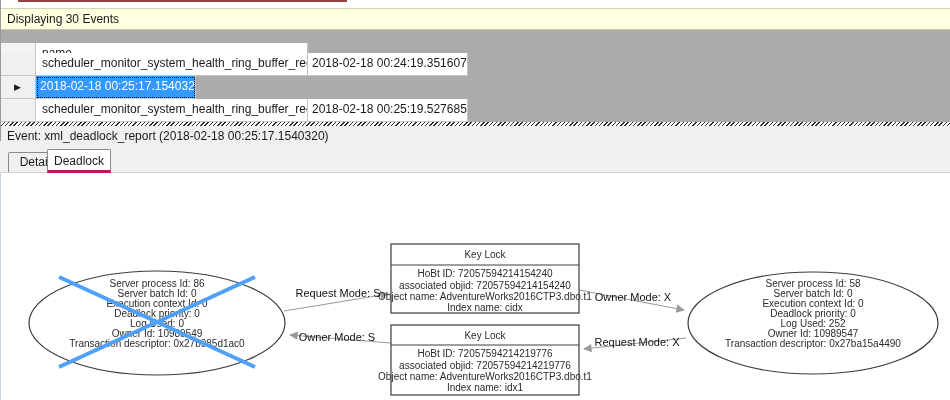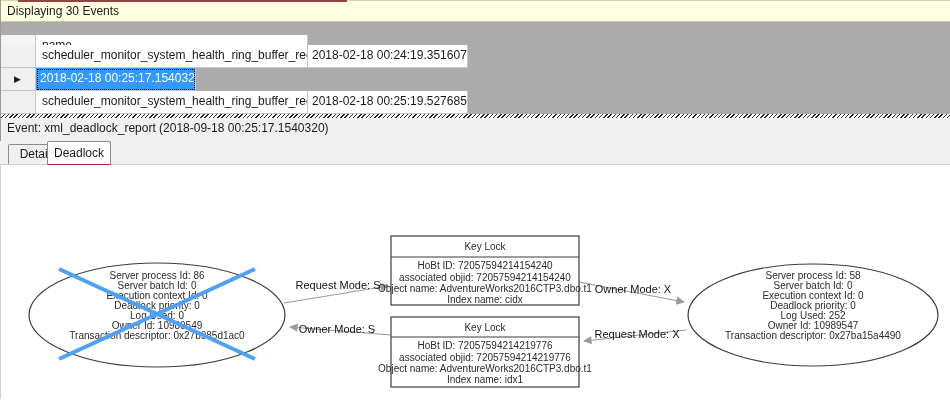--- a/index.html
+++ b/index.html
@@ -9,21 +9,21 @@
     position:relative;color:#1a1a1a;
   }
   
   .top-strip{position:absolute;top:0;left:18px;width:329px;height:2px;background:#8e4444;z-index:5;}
   .left-edge{position:absolute;top:0;left:0;width:1px;height:141px;background:#9a9a9a;z-index:6;}
 
   
   .info-bar{
     height:20px;line-height:20px;background:#ffffe1;
     border-top:1px solid #d8d5ae;border-bottom:1px solid #c9c6a2;
-    padding-left:7px;font-size:12px;
+    padding-left:7px;font-size:12px;margin-top:8px;
   }
 
   
   .grid{height:92px;background:#ababab;font-size:12px;}
   .grid-row{display:flex;height:23px;box-sizing:border-box;}
   .cell{
     box-sizing:border-box;height:23px;line-height:21px;
     border-right:1px solid #c6c6c6;border-bottom:1px solid #c6c6c6;
     background:#fff;overflow:hidden;white-space:nowrap;
   }
@@ -51,21 +51,21 @@
   .tab{
     position:absolute;bottom:0;box-sizing:border-box;text-align:center;
     border:1px solid #8c8c8c;cursor:default;
   }
   .tab-inactive{
     left:8px;width:60px;height:20px;line-height:18px;
     background:#f0f0f0;border-bottom:none;border-radius:2px 2px 0 0;
   }
   .tab-active{
     left:47px;width:64px;height:24px;line-height:22px;
-    background:#fff;border-bottom:1px solid #be185d;bottom:-1px;
+    background:#fff;border-bottom:3px solid #be185d;bottom:-1px;
     border-radius:2px 2px 0 0;z-index:3;
   }
 
   
   .graph-panel{height:234px;background:#fff;border-top:1px solid #d0d0d0;border-left:1px solid #c7d6e2;}
   .node-text{font-size:10px;fill:#2b2b2b;}
   .edge-label{font-size:11px;fill:#111;}
   .box-title{font-size:10px;fill:#2b2b2b;}
 </style>
 </head>
@@ -95,21 +95,21 @@
   <div class="grid-row">
     <div class="cell gutter"></div>
     <div class="cell c-name">scheduler_monitor_system_health_ring_buffer_recorded</div>
     <div class="cell c-ts">2018-02-18 00:25:19.5276859</div>
   </div>
 </div>
 
 <div class="zigzag"></div>
 
 <div class="event-bar">
-  <span>Event: xml_deadlock_report (2018-09-18 00:25:17.1540320)</span>
+  <span>Event: xml_deadlock_report (2018-02-18 00:25:17.1540320)</span>
 </div>
 
 <div class="tabstrip">
   <div class="tab tab-inactive">Details</div>
   <div class="tab tab-active">Deadlock</div>
 </div>
 
 <div class="graph-panel">
 <svg width="950" height="234" viewBox="0 0 950 234" xmlns="http://www.w3.org/2000/svg">
   <defs>

